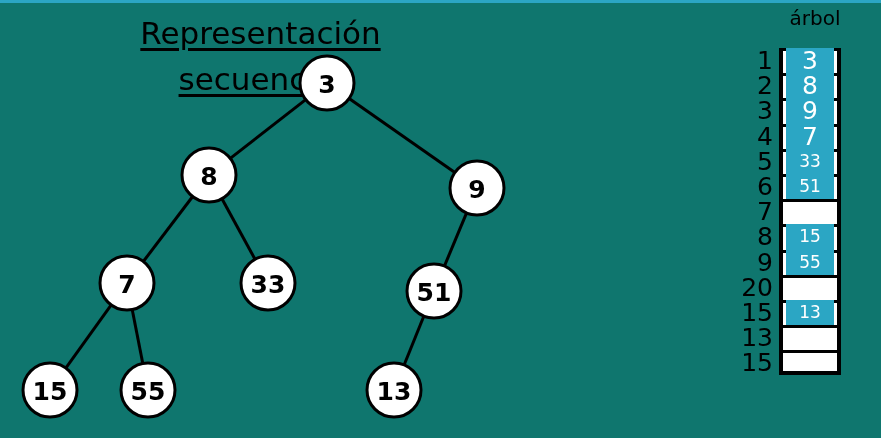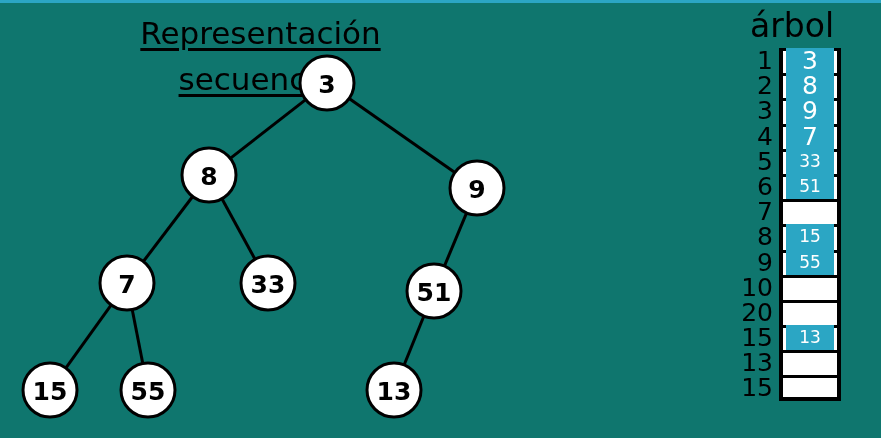--- a/index.html
+++ b/index.html
@@ -71,23 +71,23 @@
     text-anchor: middle;
     dominant-baseline: central;
   }
 
   
   #array-title {
     position: absolute;
     left: 750px;
     top: 6px;
     width: 130px;
-    text-align: left;
-    font-family: "DejaVu Sans", sans-serif;
-    font-size: 33px;
+    text-align: center;
+    font-family: "DejaVu Sans", sans-serif;
+    font-size: 20px;
     color: #000000;
     white-space: nowrap;
   }
   #array-wrap {
     position: absolute;
     left: 735px;
     top: 48px;
   }
   .array-row {
     display: flex;
@@ -246,24 +246,20 @@
           <div class="cell-fill size-small">15</div>
         </div>
       </div>
       <div class="array-row">
         <div class="row-index">9</div>
         <div class="row-cell">
           <div class="cell-fill size-small">55</div>
         </div>
       </div>
       <div class="array-row">
-        <div class="row-index">10</div>
-        <div class="row-cell"></div>
-      </div>
-      <div class="array-row">
         <div class="row-index">20</div>
         <div class="row-cell"></div>
       </div>
       <div class="array-row">
         <div class="row-index">15</div>
         <div class="row-cell">
           <div class="cell-fill size-small">13</div>
         </div>
       </div>
       <div class="array-row">

